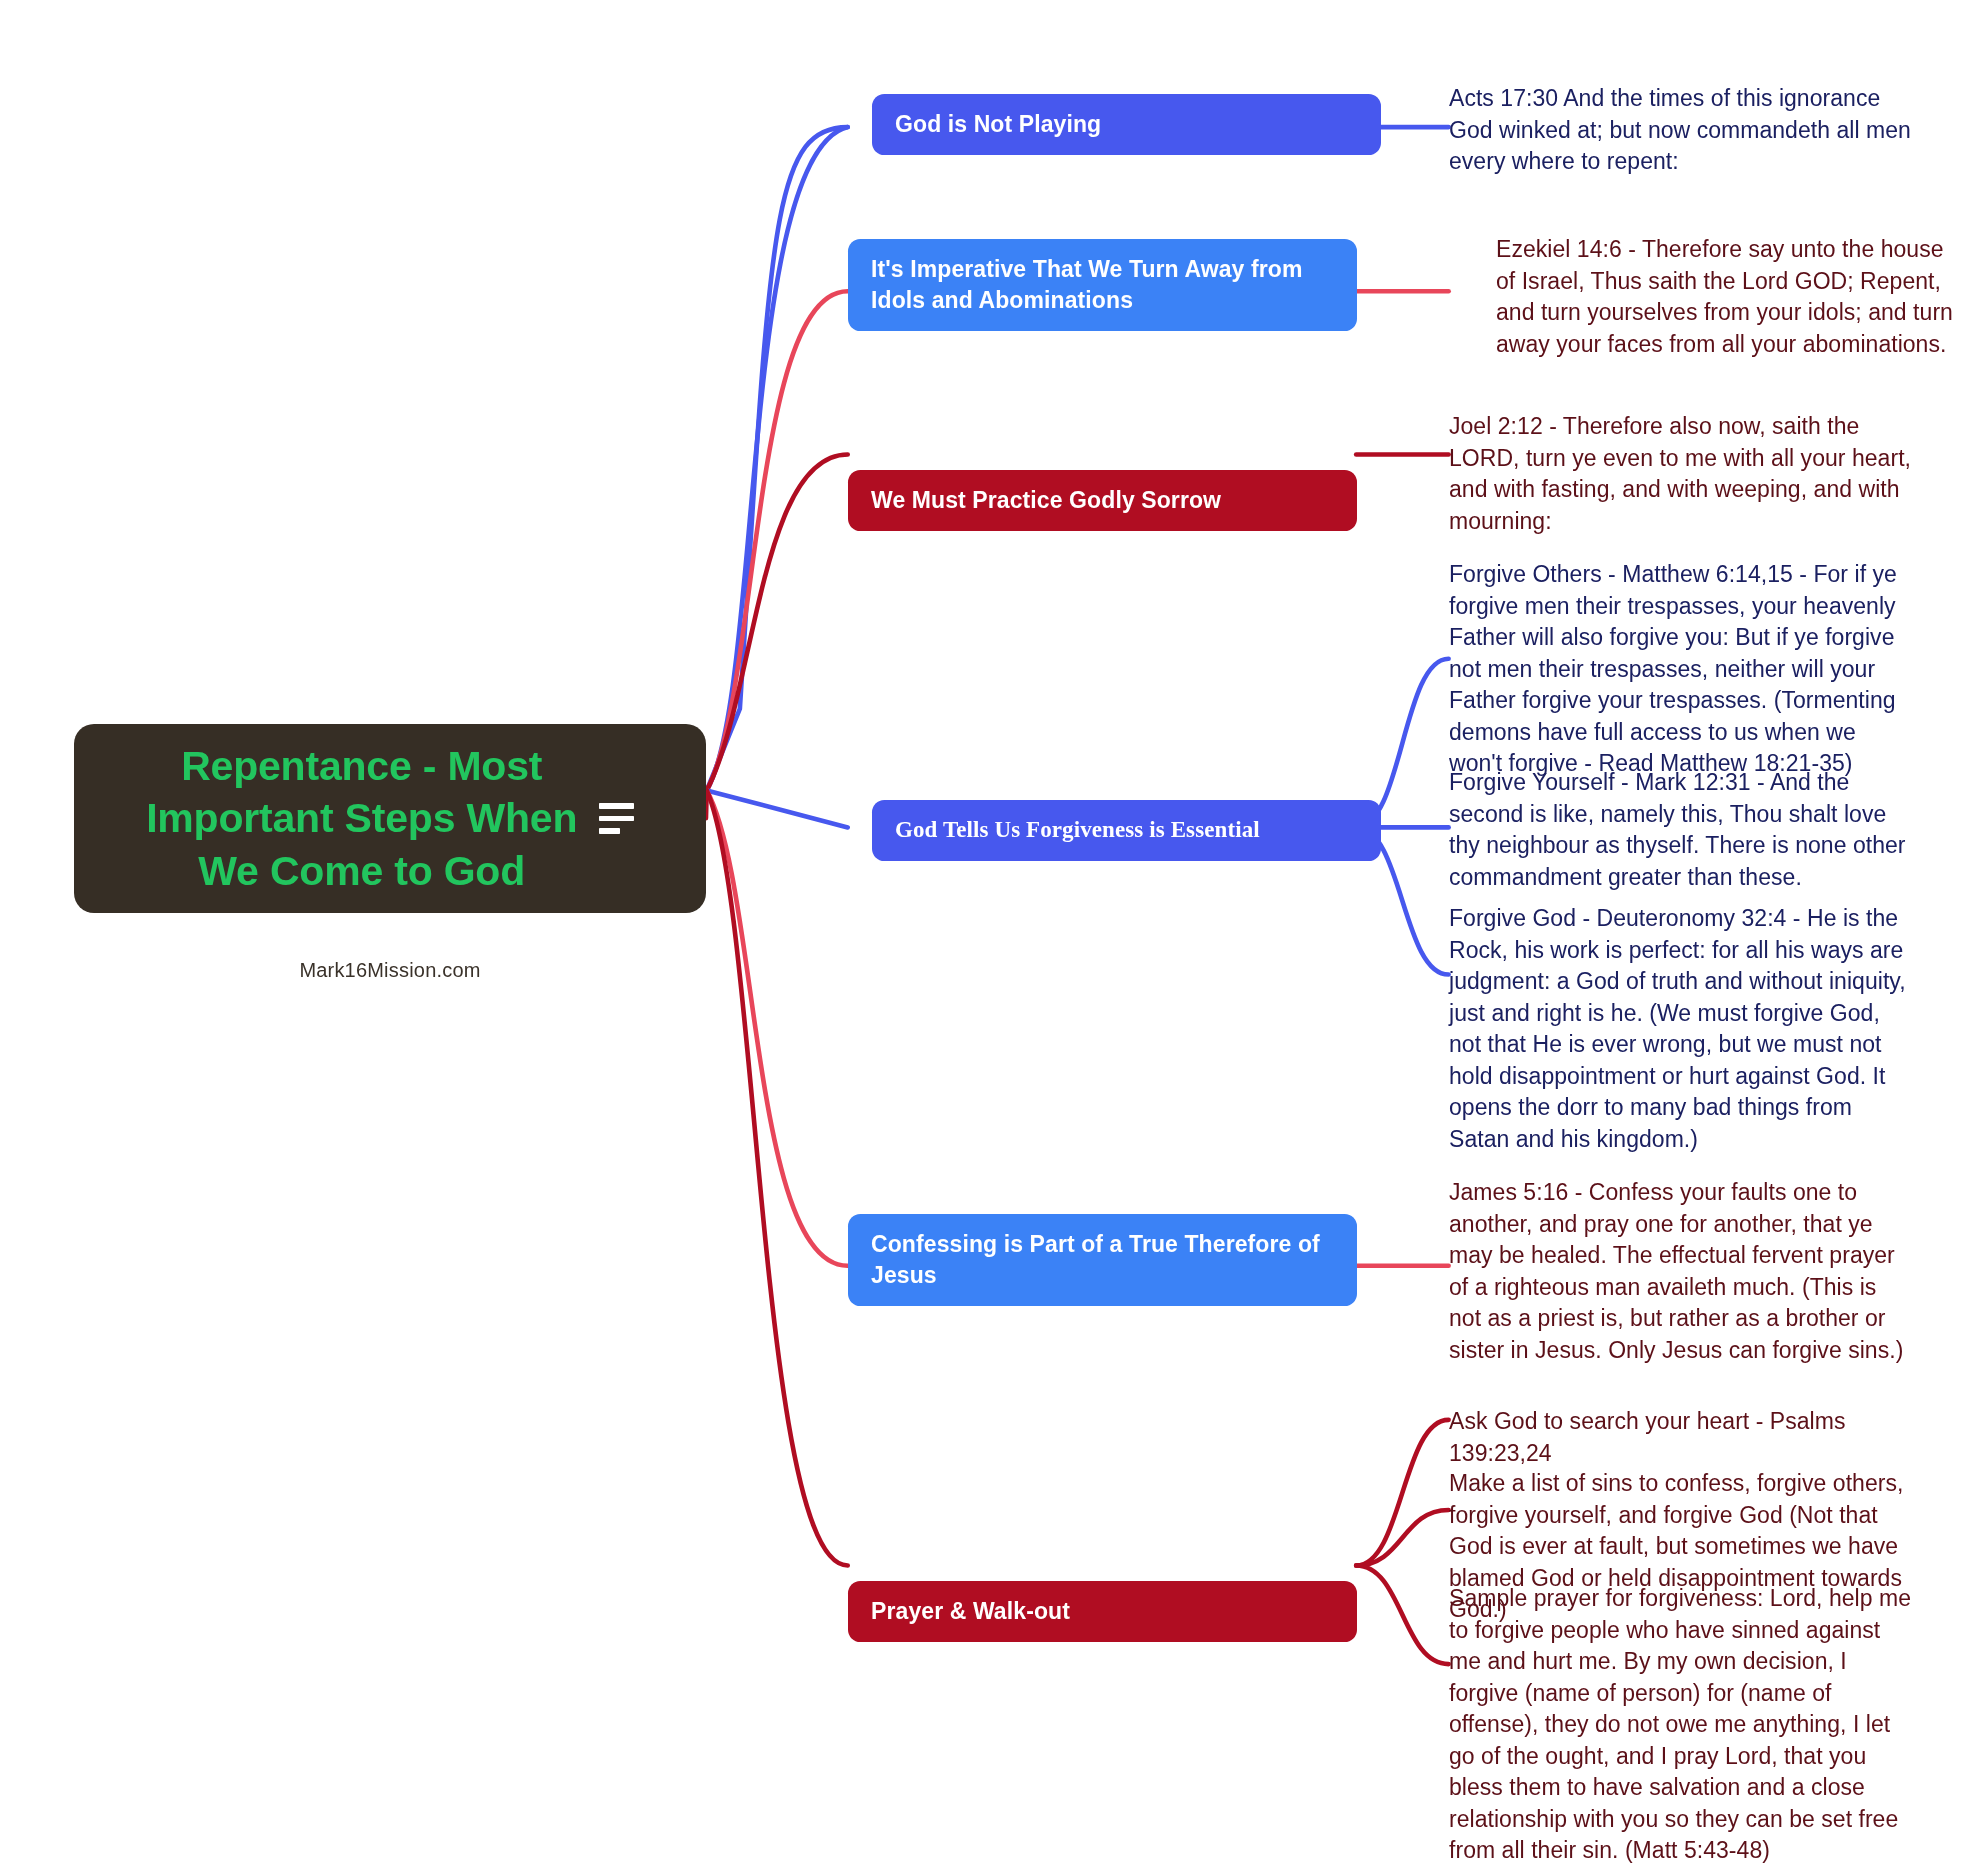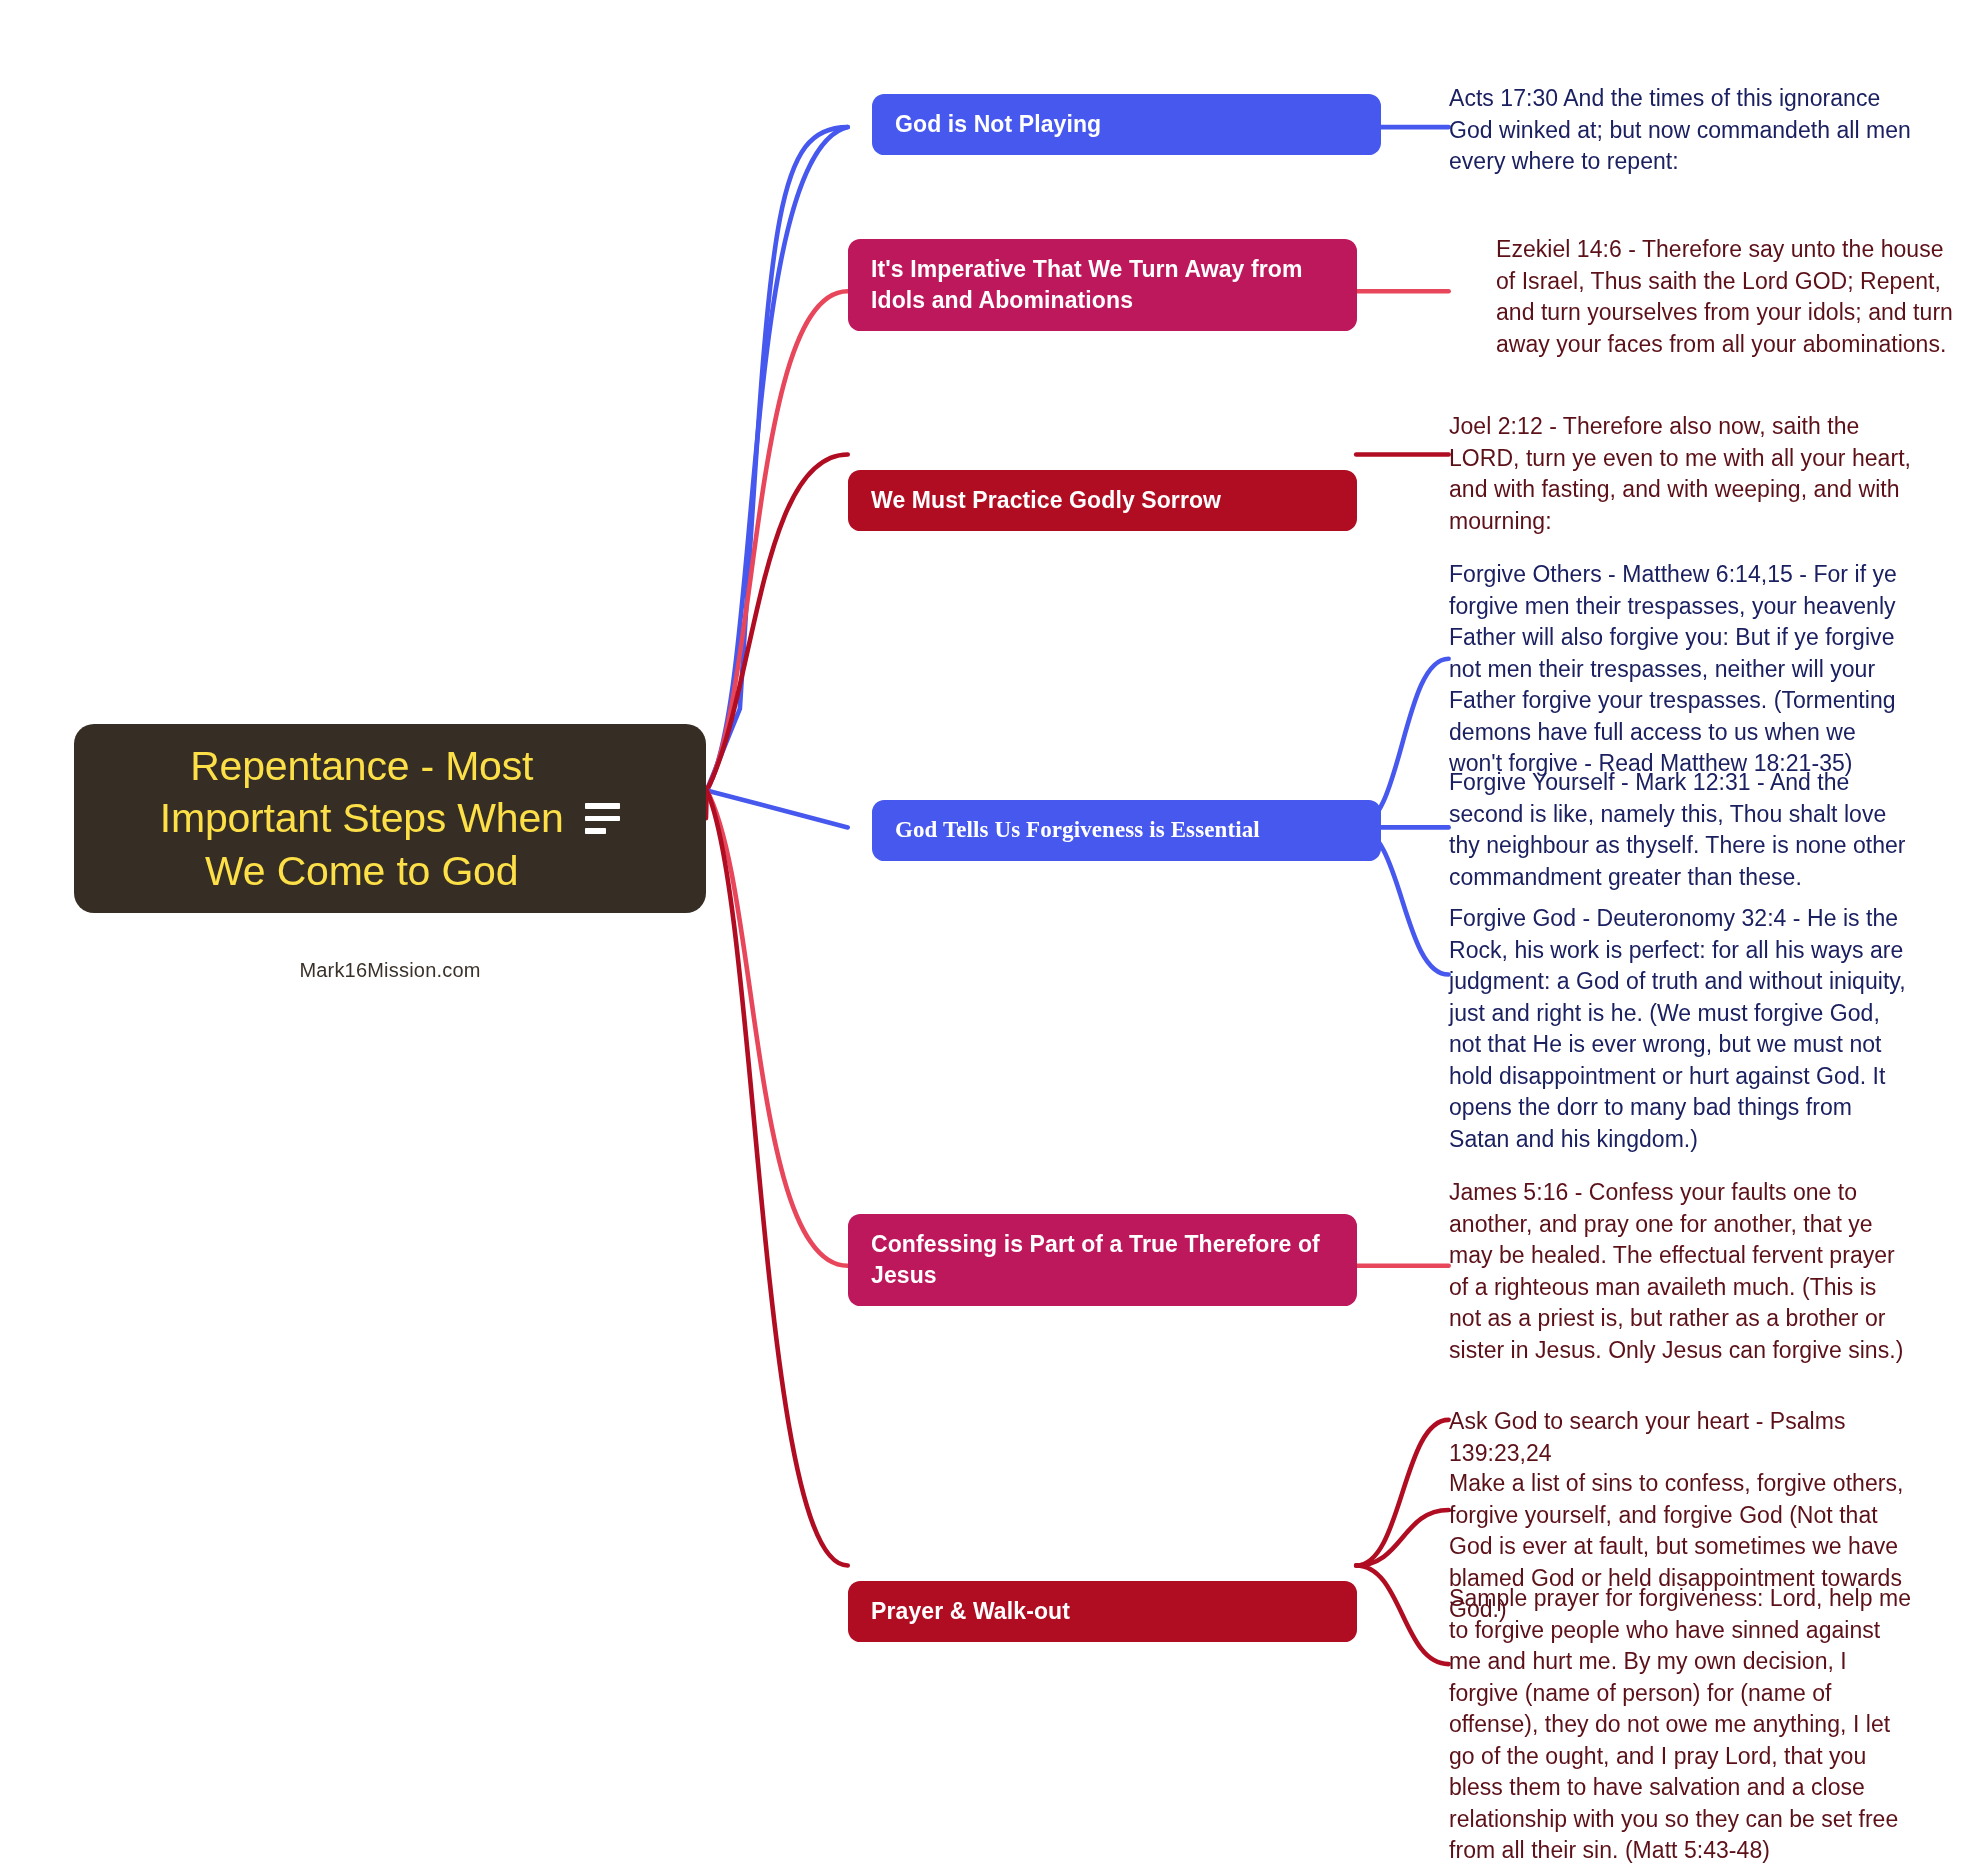--- a/index.html
+++ b/index.html
@@ -28,23 +28,23 @@
     left: 74px; top: 724px;
     width: 632px; height: 189px;
     background: #362e25;
     border-radius: 20px;
     display: flex;
     align-items: center;
     justify-content: center;
     padding: 0 26px;
   }
   #center-title {
-    color: #fde047;
+    color: #22c55e;
     font-size: 41px;
-    font-weight: normal;
+    font-weight: bold;
     line-height: 1.28;
     text-align: center;
     letter-spacing: -0.2px;
     white-space: pre-line;
     flex: 0 1 auto;
   }
   #center-icon {
     display: inline-flex;
     flex-direction: column;
     gap: 7px;
@@ -79,21 +79,21 @@
     display: flex;
     align-items: center;
     padding: 15.4px 23px;
     color: #ffffff;
     font-size: 23px;
     font-weight: bold;
     line-height: 1.33;
     letter-spacing: 0.1px;
   }
   .branch.blue   { background: #4758ee; margin-left: 24px; }
-  .branch.pink   { background: #be185d; }
+  .branch.pink   { background: #3b82f6; }
   .branch.crimson{ background: #b00d22; margin-top: 48px; }
 
   
   .leaf {
     position: absolute;
     width: 462px;
     font-size: 23px;
     line-height: 1.37;
     letter-spacing: 0.04px;
   }

